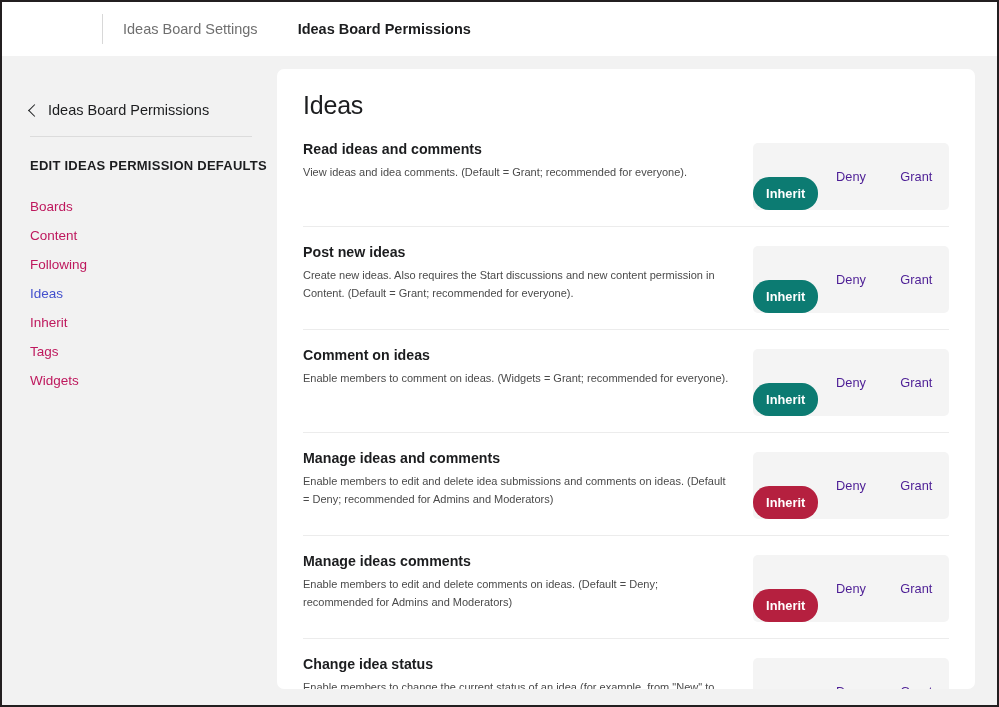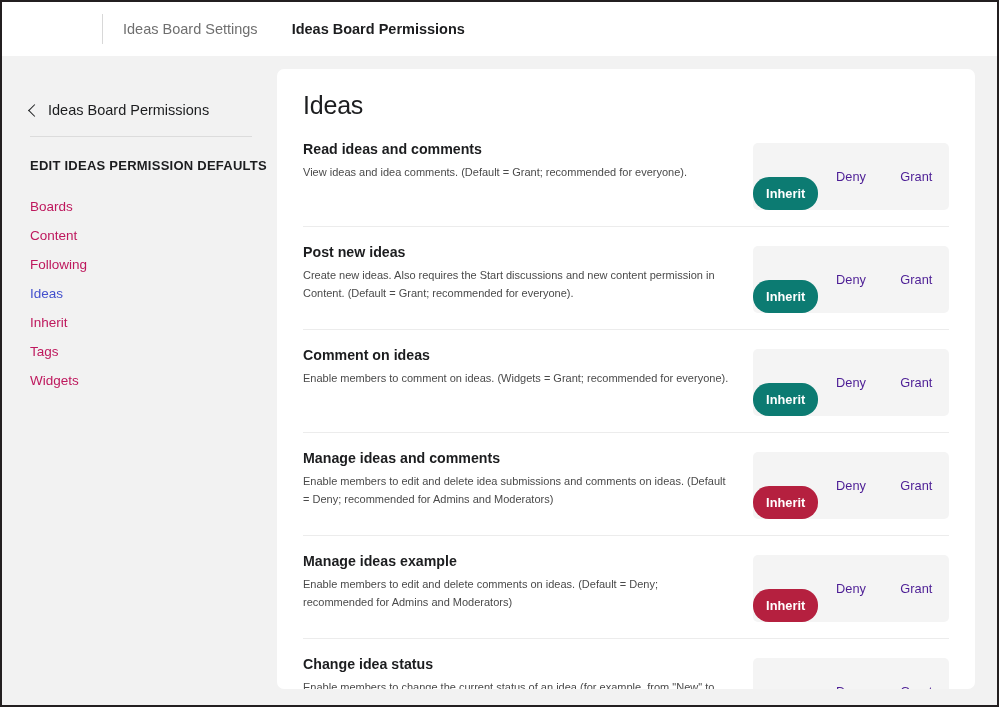--- a/index.html
+++ b/index.html
@@ -170,21 +170,21 @@
   .seg-btn.sel.teal { background: #0c7b72; }
   .seg-btn.sel.crimson { background: #b5203f; }
 </style>
 </head>
 <body>
 
 <div class="page-frame">
 
   <div class="topbar">
     <div class="topbar-divider"></div>
-    <div id="tab-list" style="display:flex; align-items:center; gap:22px;">
+    <div id="tab-list" style="display:flex; align-items:center; gap:28px;">
         <div class="tab">Ideas Board Settings</div>
         <div class="tab active">Ideas Board Permissions</div>
       </div>
   </div>
 
   <div class="body-area">
 
     <div class="sidebar">
       <div class="back-link">
         <span class="chev"></span>
@@ -246,21 +246,21 @@
                 <div class="perm-desc">Enable members to edit and delete idea submissions and comments on ideas. (Default = Deny; recommended for Admins and Moderators)</div>
               </div>
               <div class="seg">
                 <button class="seg-btn sel crimson">Inherit</button>
                 <button class="seg-btn">Deny</button>
                 <button class="seg-btn">Grant</button>
               </div>
             </div>
             <div class="perm-row">
               <div class="perm-text">
-                <div class="perm-name">Manage ideas example</div>
+                <div class="perm-name">Manage ideas comments</div>
                 <div class="perm-desc">Enable members to edit and delete comments on ideas. (Default = Deny; recommended for Admins and Moderators)</div>
               </div>
               <div class="seg">
                 <button class="seg-btn sel crimson">Inherit</button>
                 <button class="seg-btn">Deny</button>
                 <button class="seg-btn">Grant</button>
               </div>
             </div>
             <div class="perm-row">
               <div class="perm-text">

